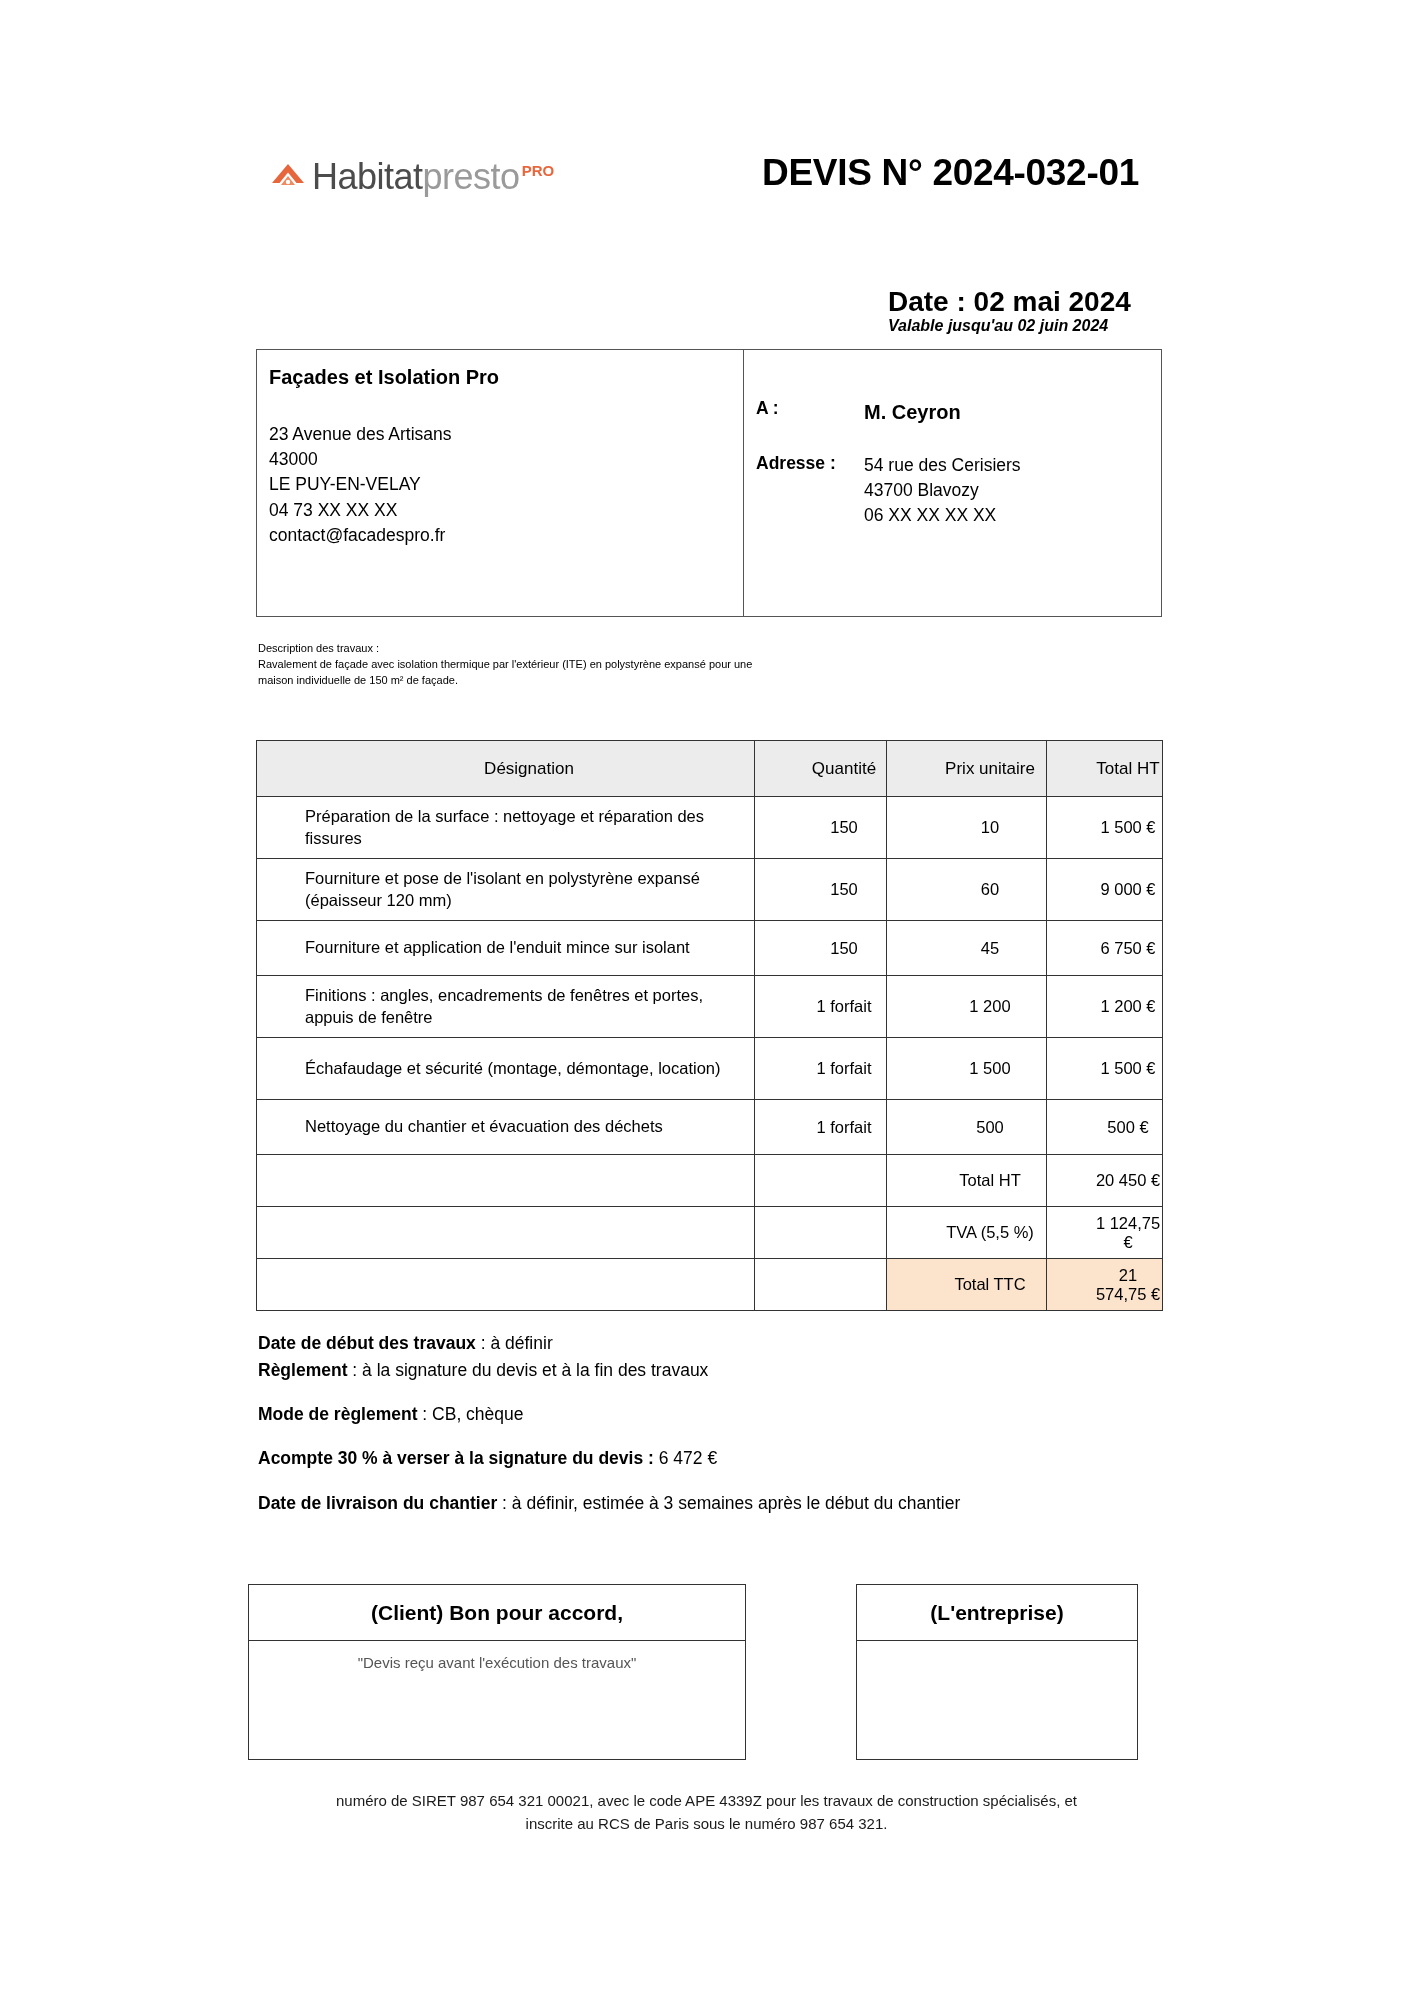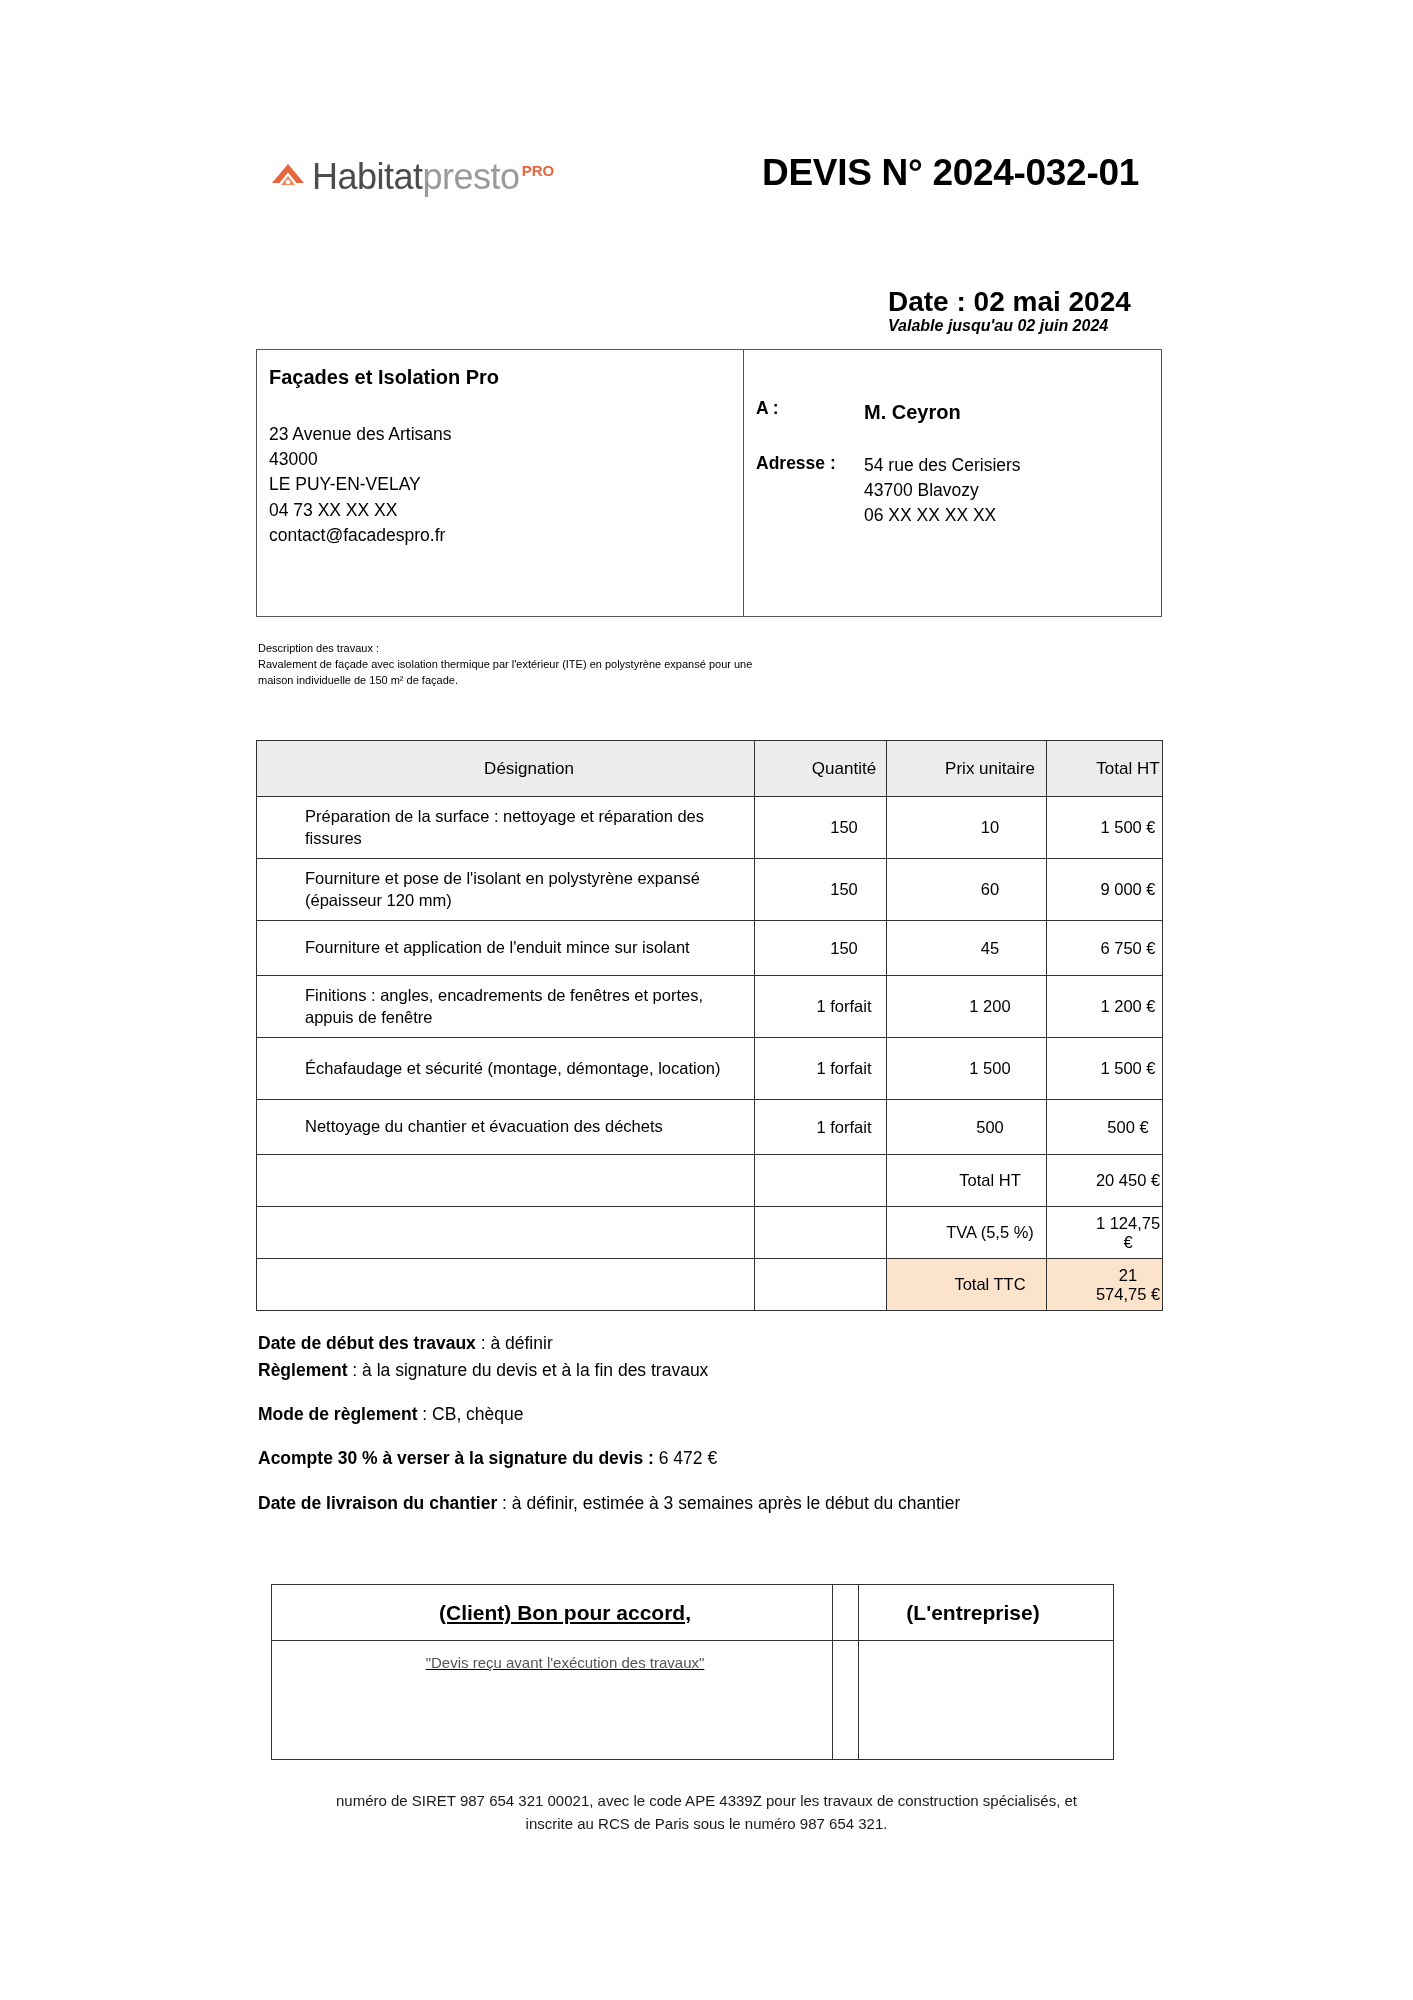--- a/index.html
+++ b/index.html
@@ -237,30 +237,29 @@
   .cond-line {
     line-height: 1.55;
     white-space: nowrap;
   }
   .cond-line b { font-weight: bold; }
   .cond-gap { margin-top: 17px; }
 
   
   .sign-client {
     position: absolute;
-    left: 271px;
+    left: 248px;
     top: 1584px;
-    width: 588px;
+    width: 498px;
     height: 176px;
     border: 1.3px solid #333;
-    text-decoration: underline;
   }
   .sign-company {
     position: absolute;
-    left: 832px;
+    left: 856px;
     top: 1584px;
     width: 282px;
     height: 176px;
     border: 1.3px solid #333;
   }
   .sign-head {
     height: 56px;
     border-bottom: 1.3px solid #333;
     display: flex;
     align-items: center;

